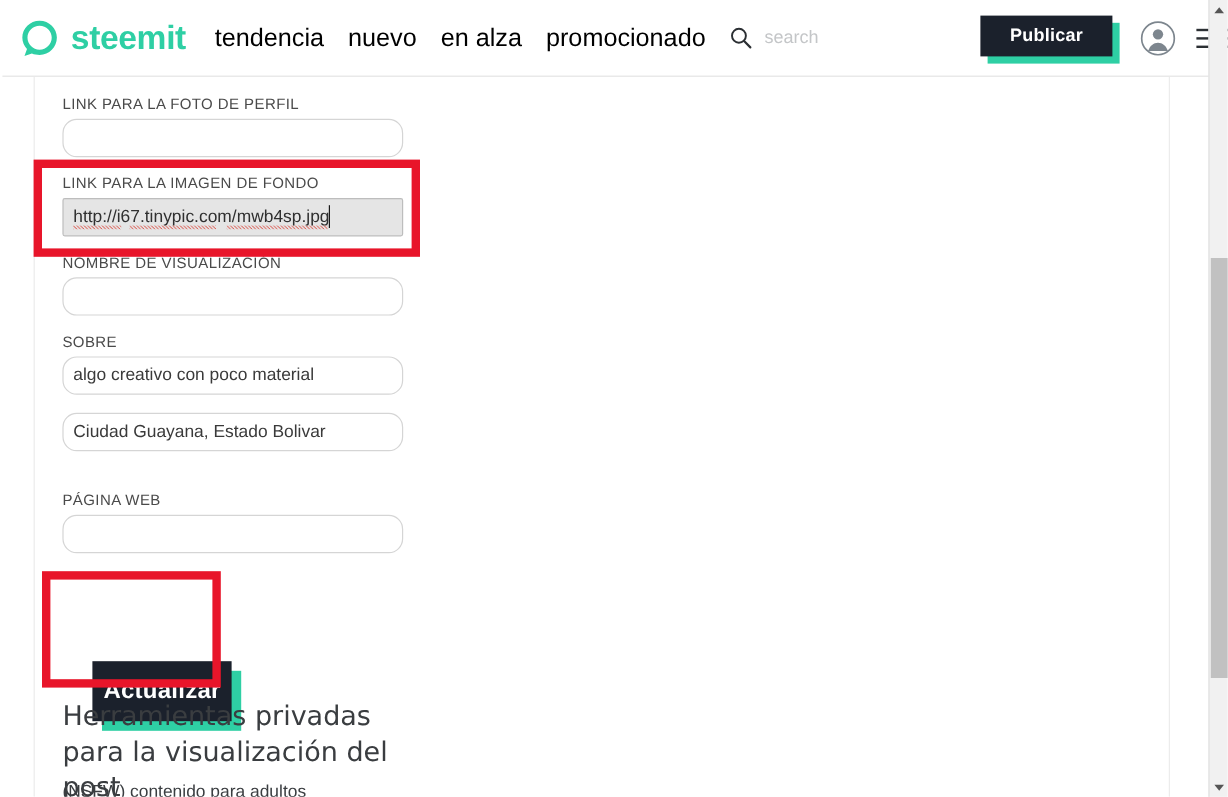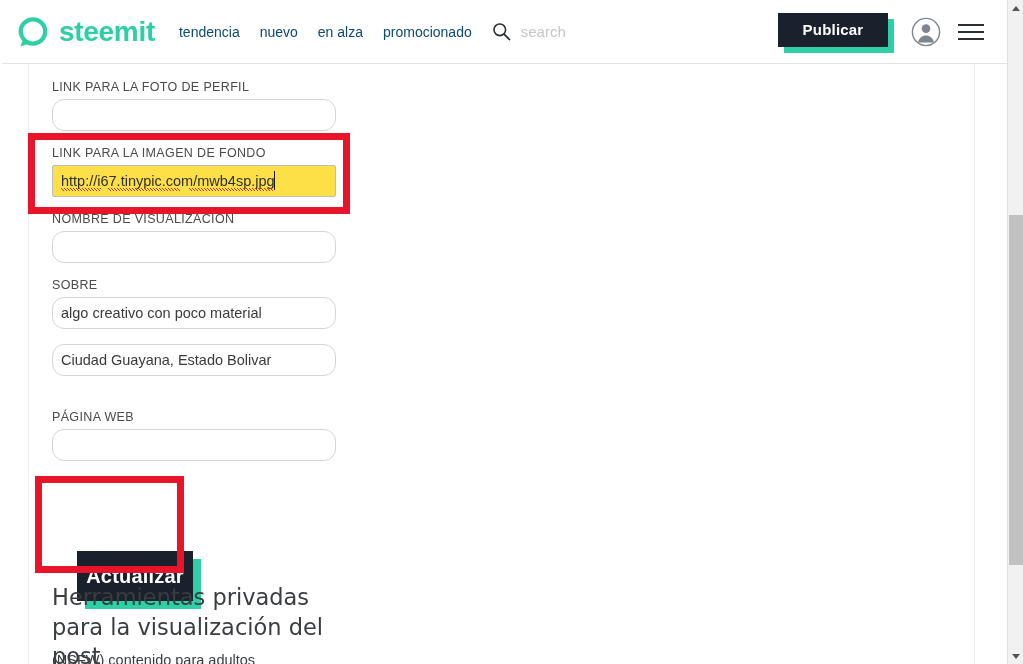--- a/index.html
+++ b/index.html
@@ -39,22 +39,22 @@
     line-height: 1;
   }
 
   #main-nav {
     display: flex;
     align-items: center;
     margin-left: 24px;
     gap: 20px;
   }
   .nav-link {
-    font-size: 14px;
-    color: #0c4a6e;
+    font-size: 21px;
+    color: #000000;
     text-decoration: none;
     white-space: nowrap;
   }
 
   #search-area {
     display: flex;
     align-items: center;
     margin-left: 20px;
     gap: 10px;
   }
@@ -162,21 +162,21 @@
     outline: none;
   }
   .field-input::placeholder { color: #bbb; }
 
   
   #bg-image-input-wrap { position: relative; width: 284px; height: 32px; }
   #bg-image-input {
     width: 284px; height: 32px;
     border: 1px solid #bdbdbd;
     border-radius: 2px;
-    background: #fde047;
+    background: #e5e5e5;
     font-family: "Liberation Sans", sans-serif;
     font-size: 14.5px;
     color: #2f2f2f;
     padding: 0 8px;
     outline: none;
   }
   .squiggle {
     position: absolute;
     bottom: 6px;
     height: 3px;

